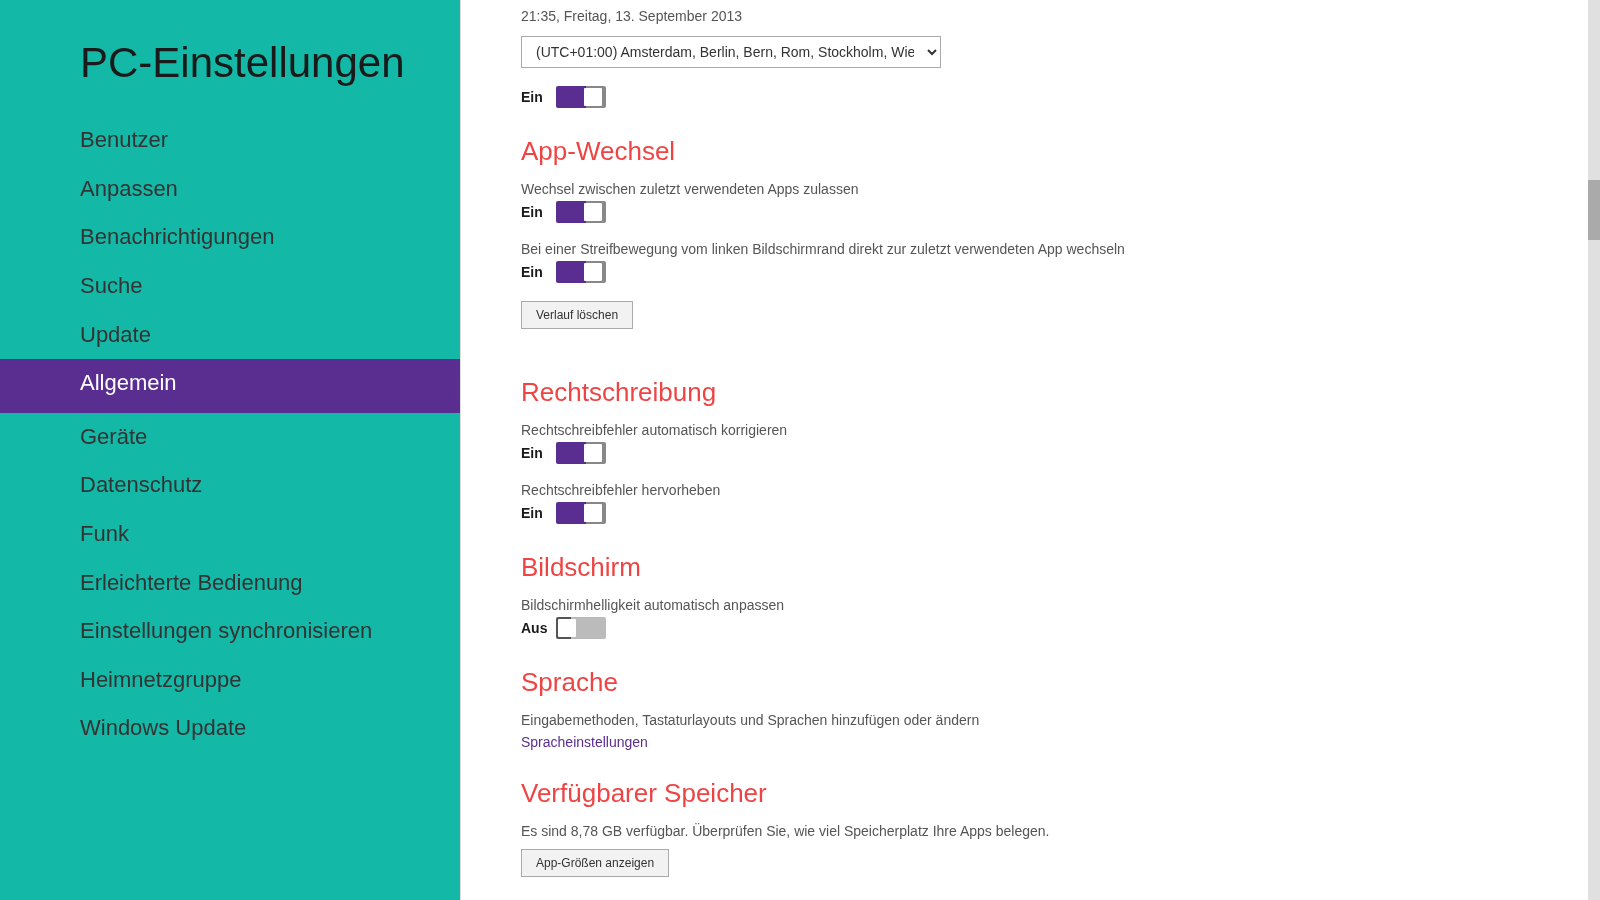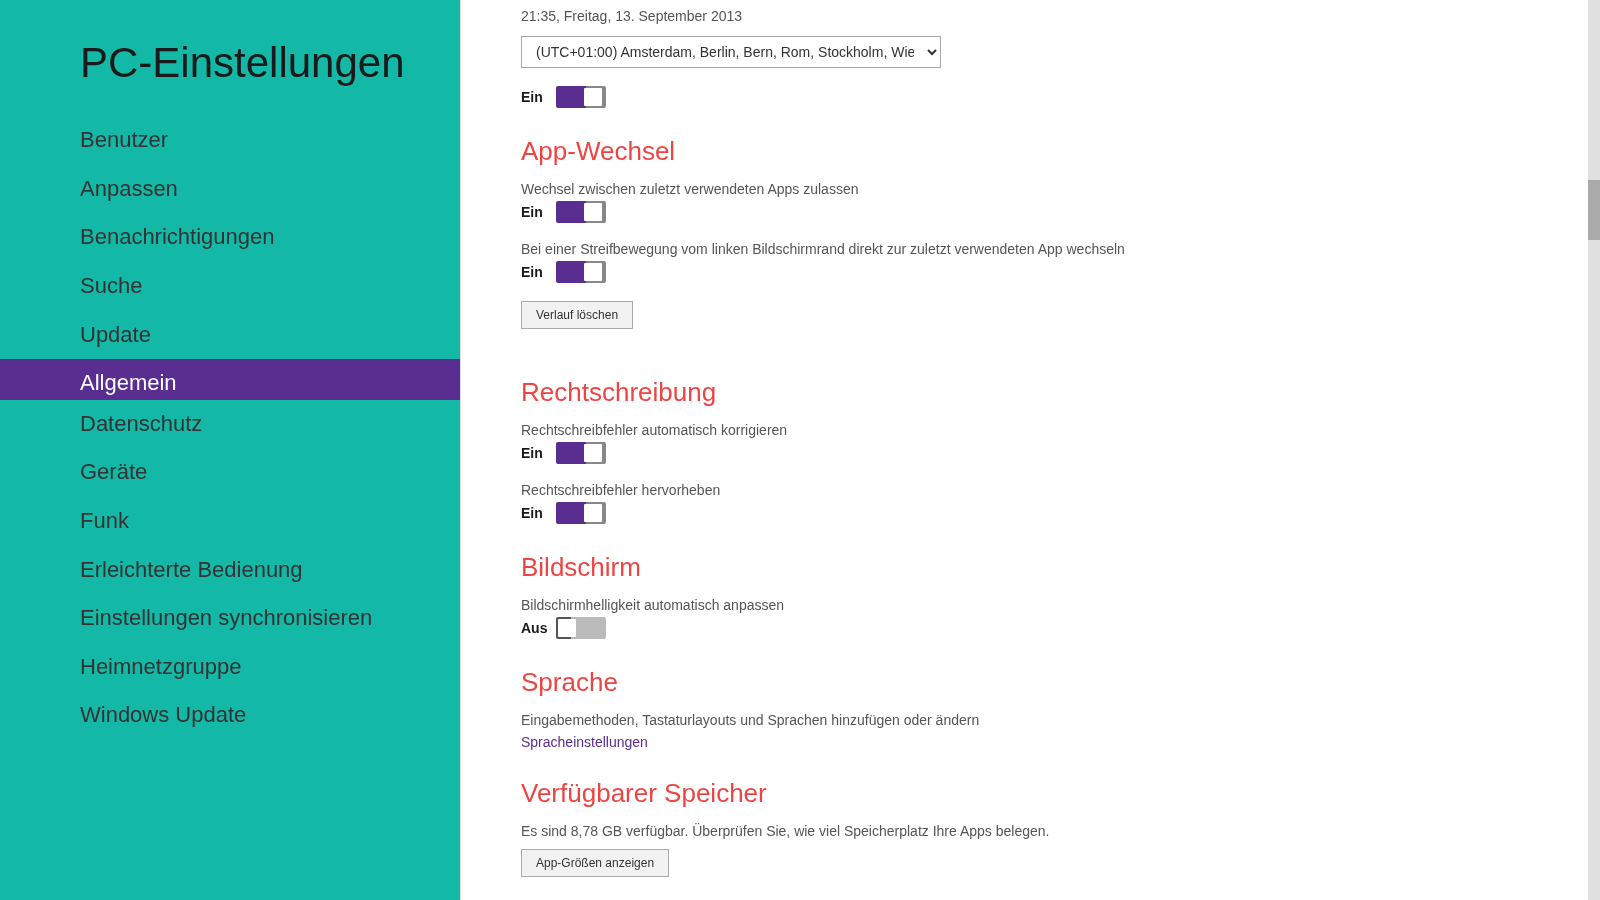--- a/index.html
+++ b/index.html
@@ -37,21 +37,21 @@
       font-size: 22px;
       font-weight: 300;
       color: #333;
       padding: 10px 0;
       cursor: pointer;
       line-height: 1.3;
     }
     .nav-item.active {
       background: #5A2D91;
       color: #fff;
-      padding: 10px 20px 2px 0;
+      padding: 10px 20px 15px 0;
       margin-left: -80px;
       padding-left: 80px;
       margin-right: -20px;
     }
 
     
     .main-content {
       flex: 1;
       background: #fff;
       padding: 0 60px 40px 60px;
@@ -188,22 +188,22 @@
 <div class="sidebar">
   <div class="sidebar-title">PC-Einstellungen</div>
   <nav class="sidebar-nav">
 
   <div class="nav-item">Benutzer</div>
       <div class="nav-item">Anpassen</div>
       <div class="nav-item">Benachrichtigungen</div>
       <div class="nav-item">Suche</div>
       <div class="nav-item">Update</div>
       <div class="nav-item active">Allgemein</div>
+      <div class="nav-item">Geräte</div>
       <div class="nav-item">Datenschutz</div>
-      <div class="nav-item">Geräte</div>
       <div class="nav-item">Funk</div>
       <div class="nav-item">Erleichterte Bedienung</div>
       <div class="nav-item">Einstellungen synchronisieren</div>
       <div class="nav-item">Heimnetzgruppe</div>
       <div class="nav-item">Windows Update</div>
     </nav>
 </div>
 
 <div class="main-wrapper">
   <div class="main-content">

